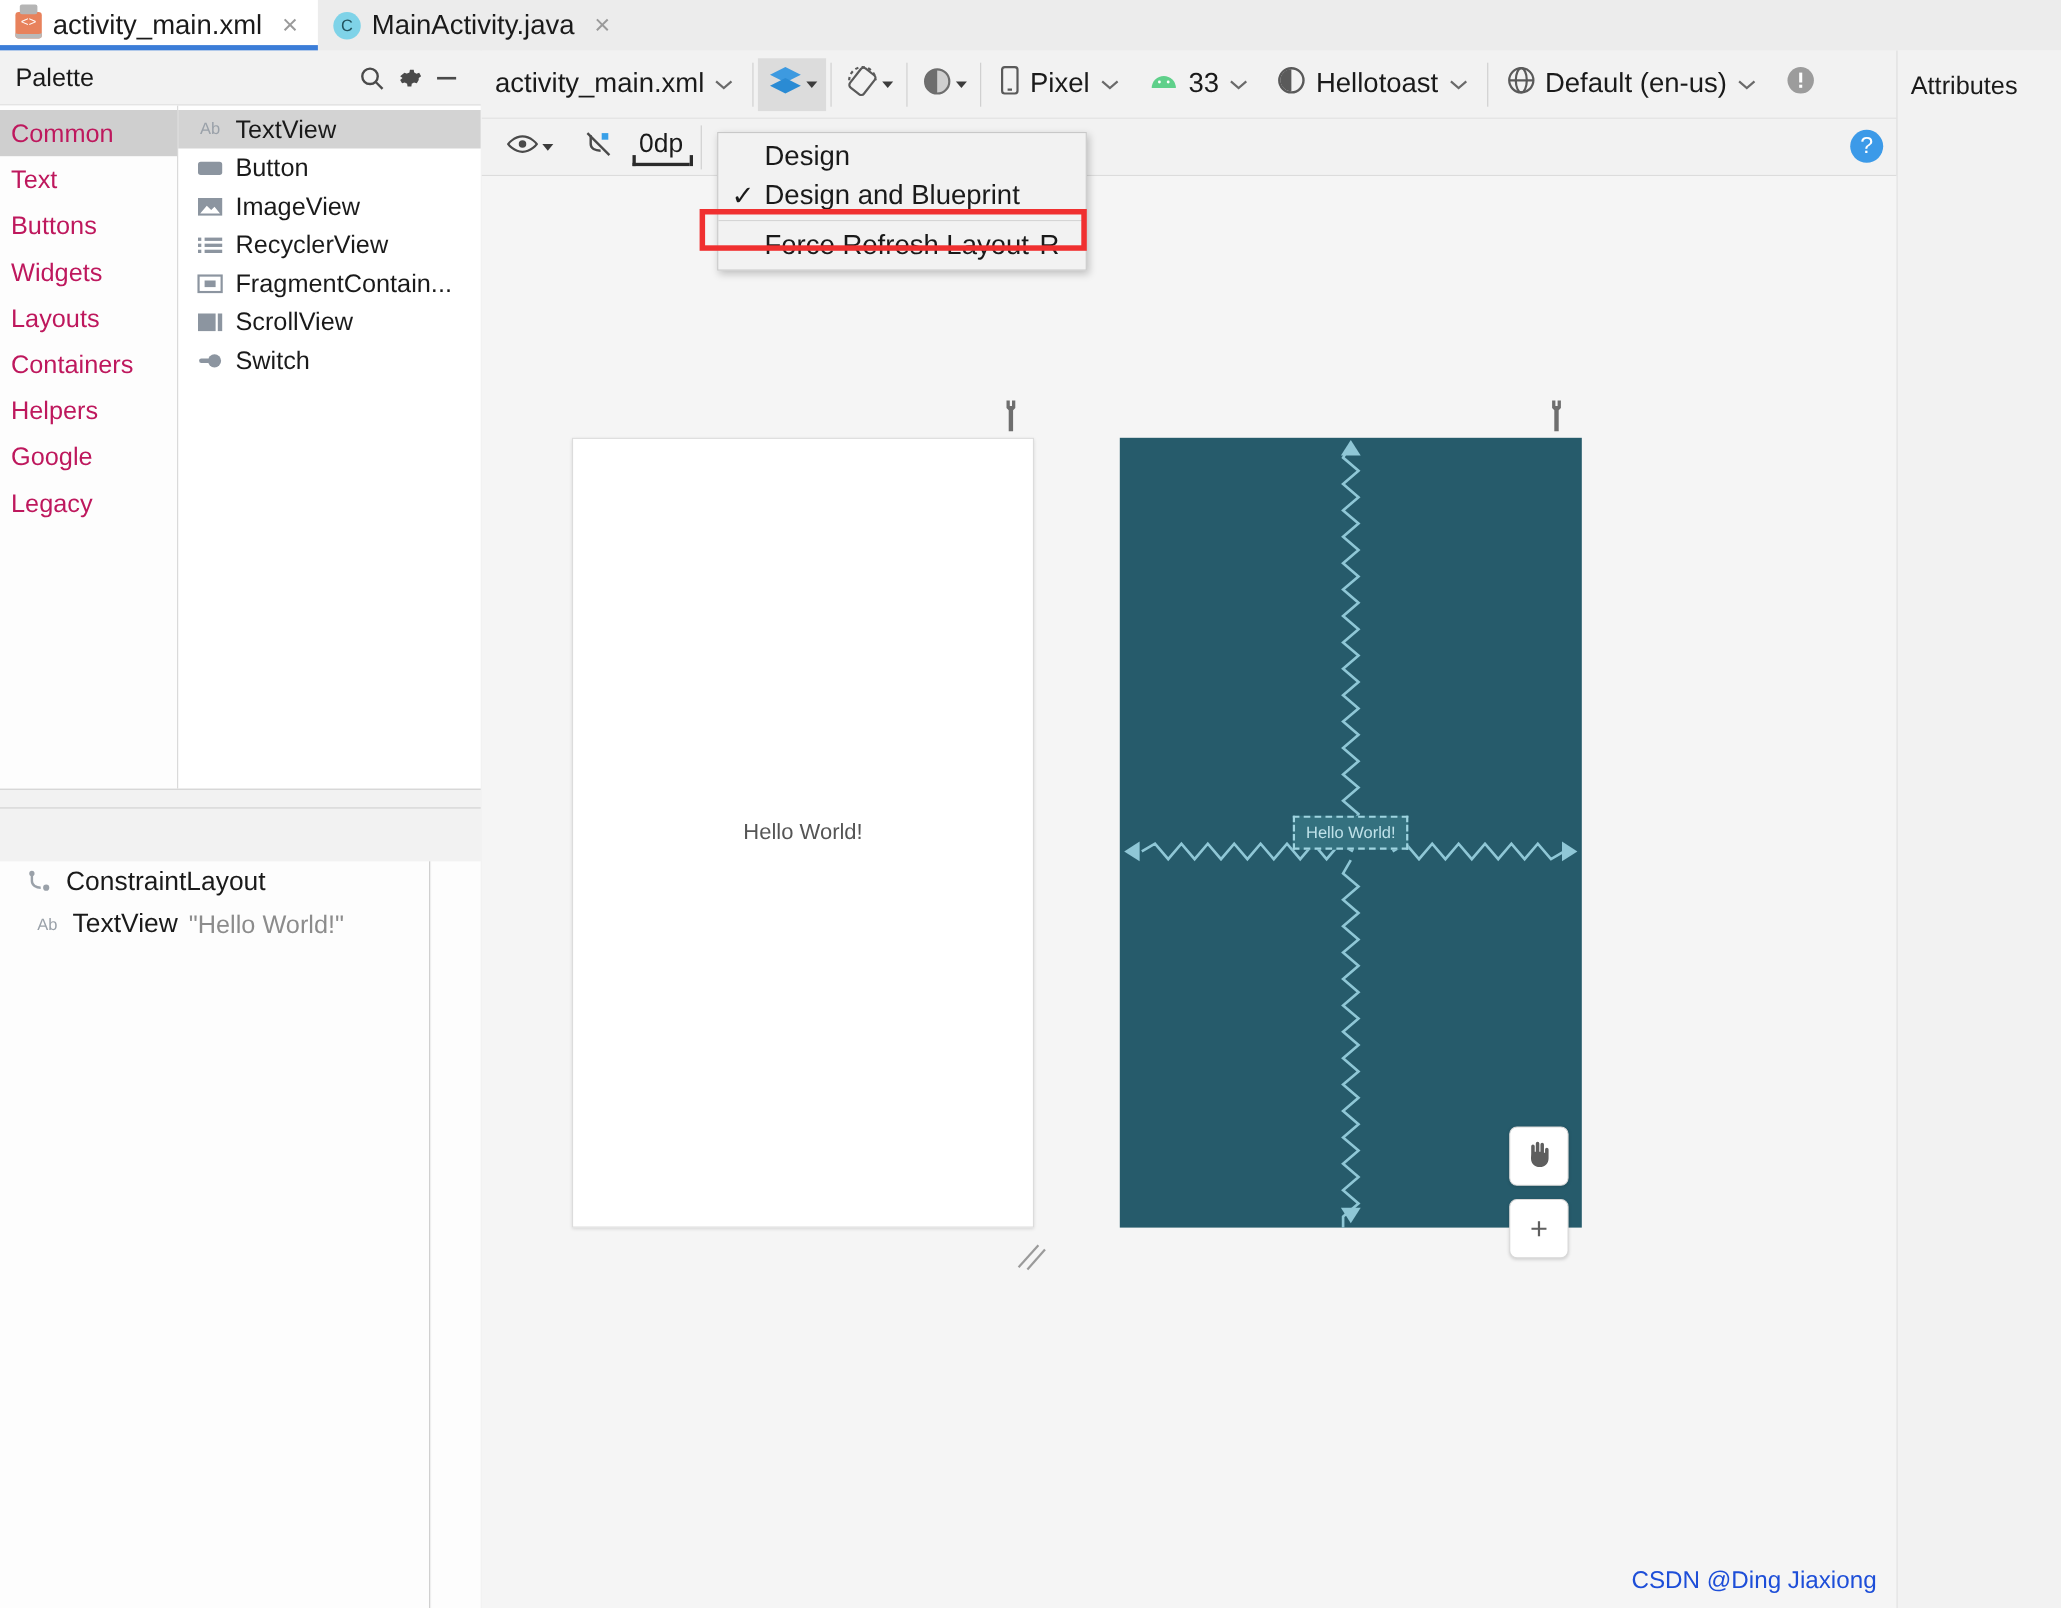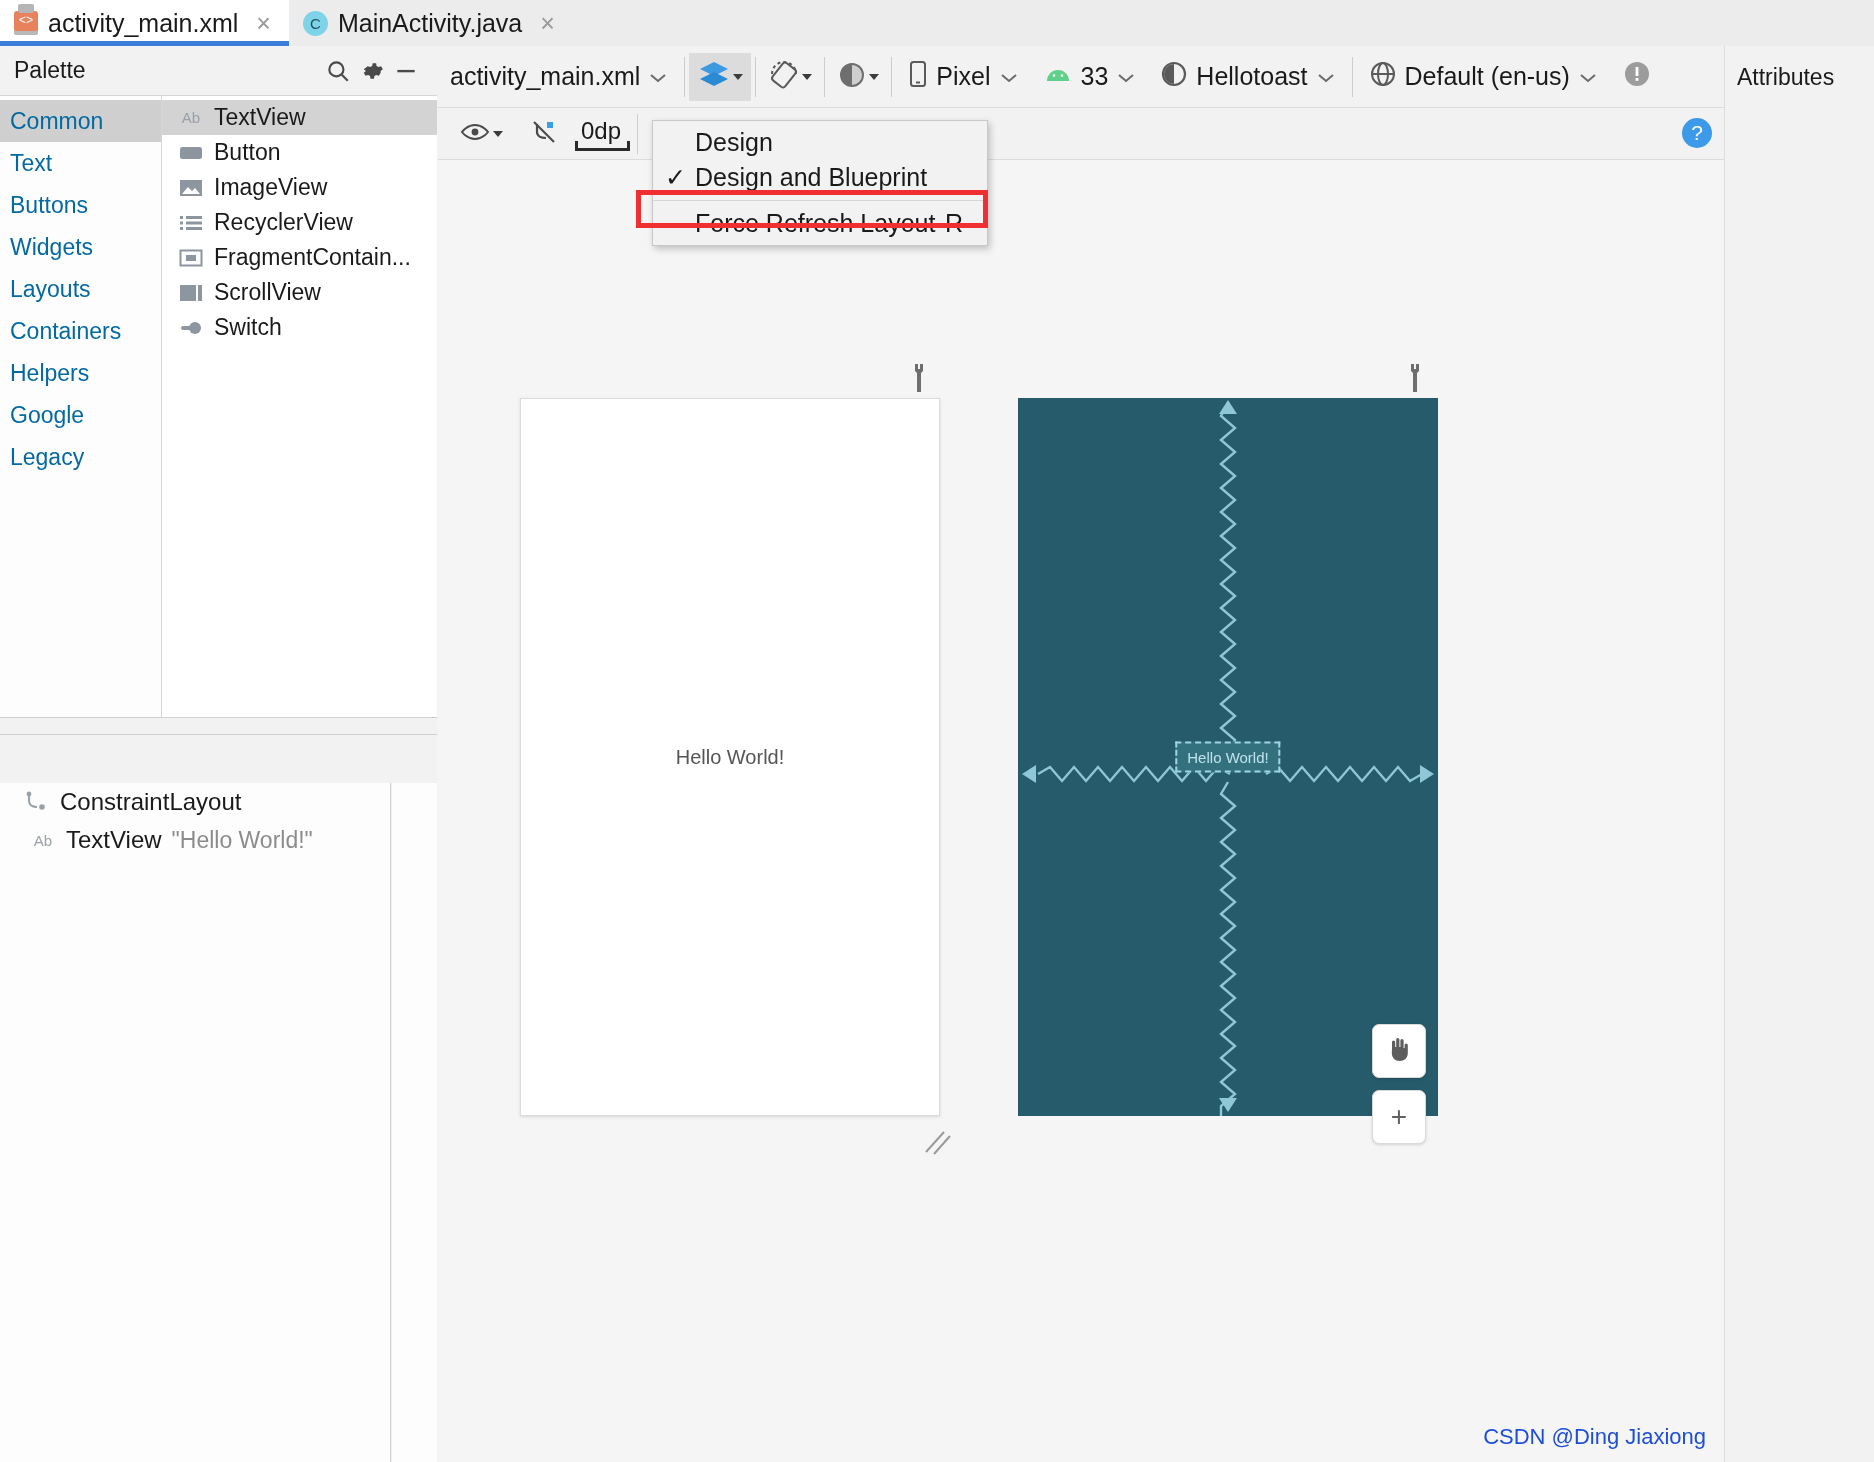--- a/index.html
+++ b/index.html
@@ -58,21 +58,21 @@
   .hdr-icon { width: 34px; height: 34px; display: flex; align-items: center;
     justify-content: center; color: #5a5a5a; }
 
   .palette-body {
     position: absolute; left: 0; top: 96px; width: 437px; height: 621px;
     background: #ffffff; display: flex;
   }
   .cat-list { width: 162px; background: #fdfdfd; border-right: 1px solid #d6d6d6;
      padding-top: 4px; }
   .cat-item { height: 42px; display: flex; align-items: center; padding-left: 10px;
-    font-size: 23px; color: #0369a1; }
+    font-size: 23px; color: #be185d; }
   .cat-item.selected { background: #cfcfcf; }
   .widget-list { flex: 1; padding-top: 4px; }
   .widget-item { height: 35px; display: flex; align-items: center; gap: 10px;
     padding-left: 16px; font-size: 23px; }
   .widget-item.selected { background: #d3d3d3; }
   .w-ico { width: 26px; height: 22px; flex: none; display: flex;
     align-items: center; justify-content: center; color: #8c95a0; }
   .w-ab { font-size: 15px; color: #9aa1a9; text-align: center; }
 
   .ct-divider { position: absolute; left: 0; top: 717px; width: 437px;

